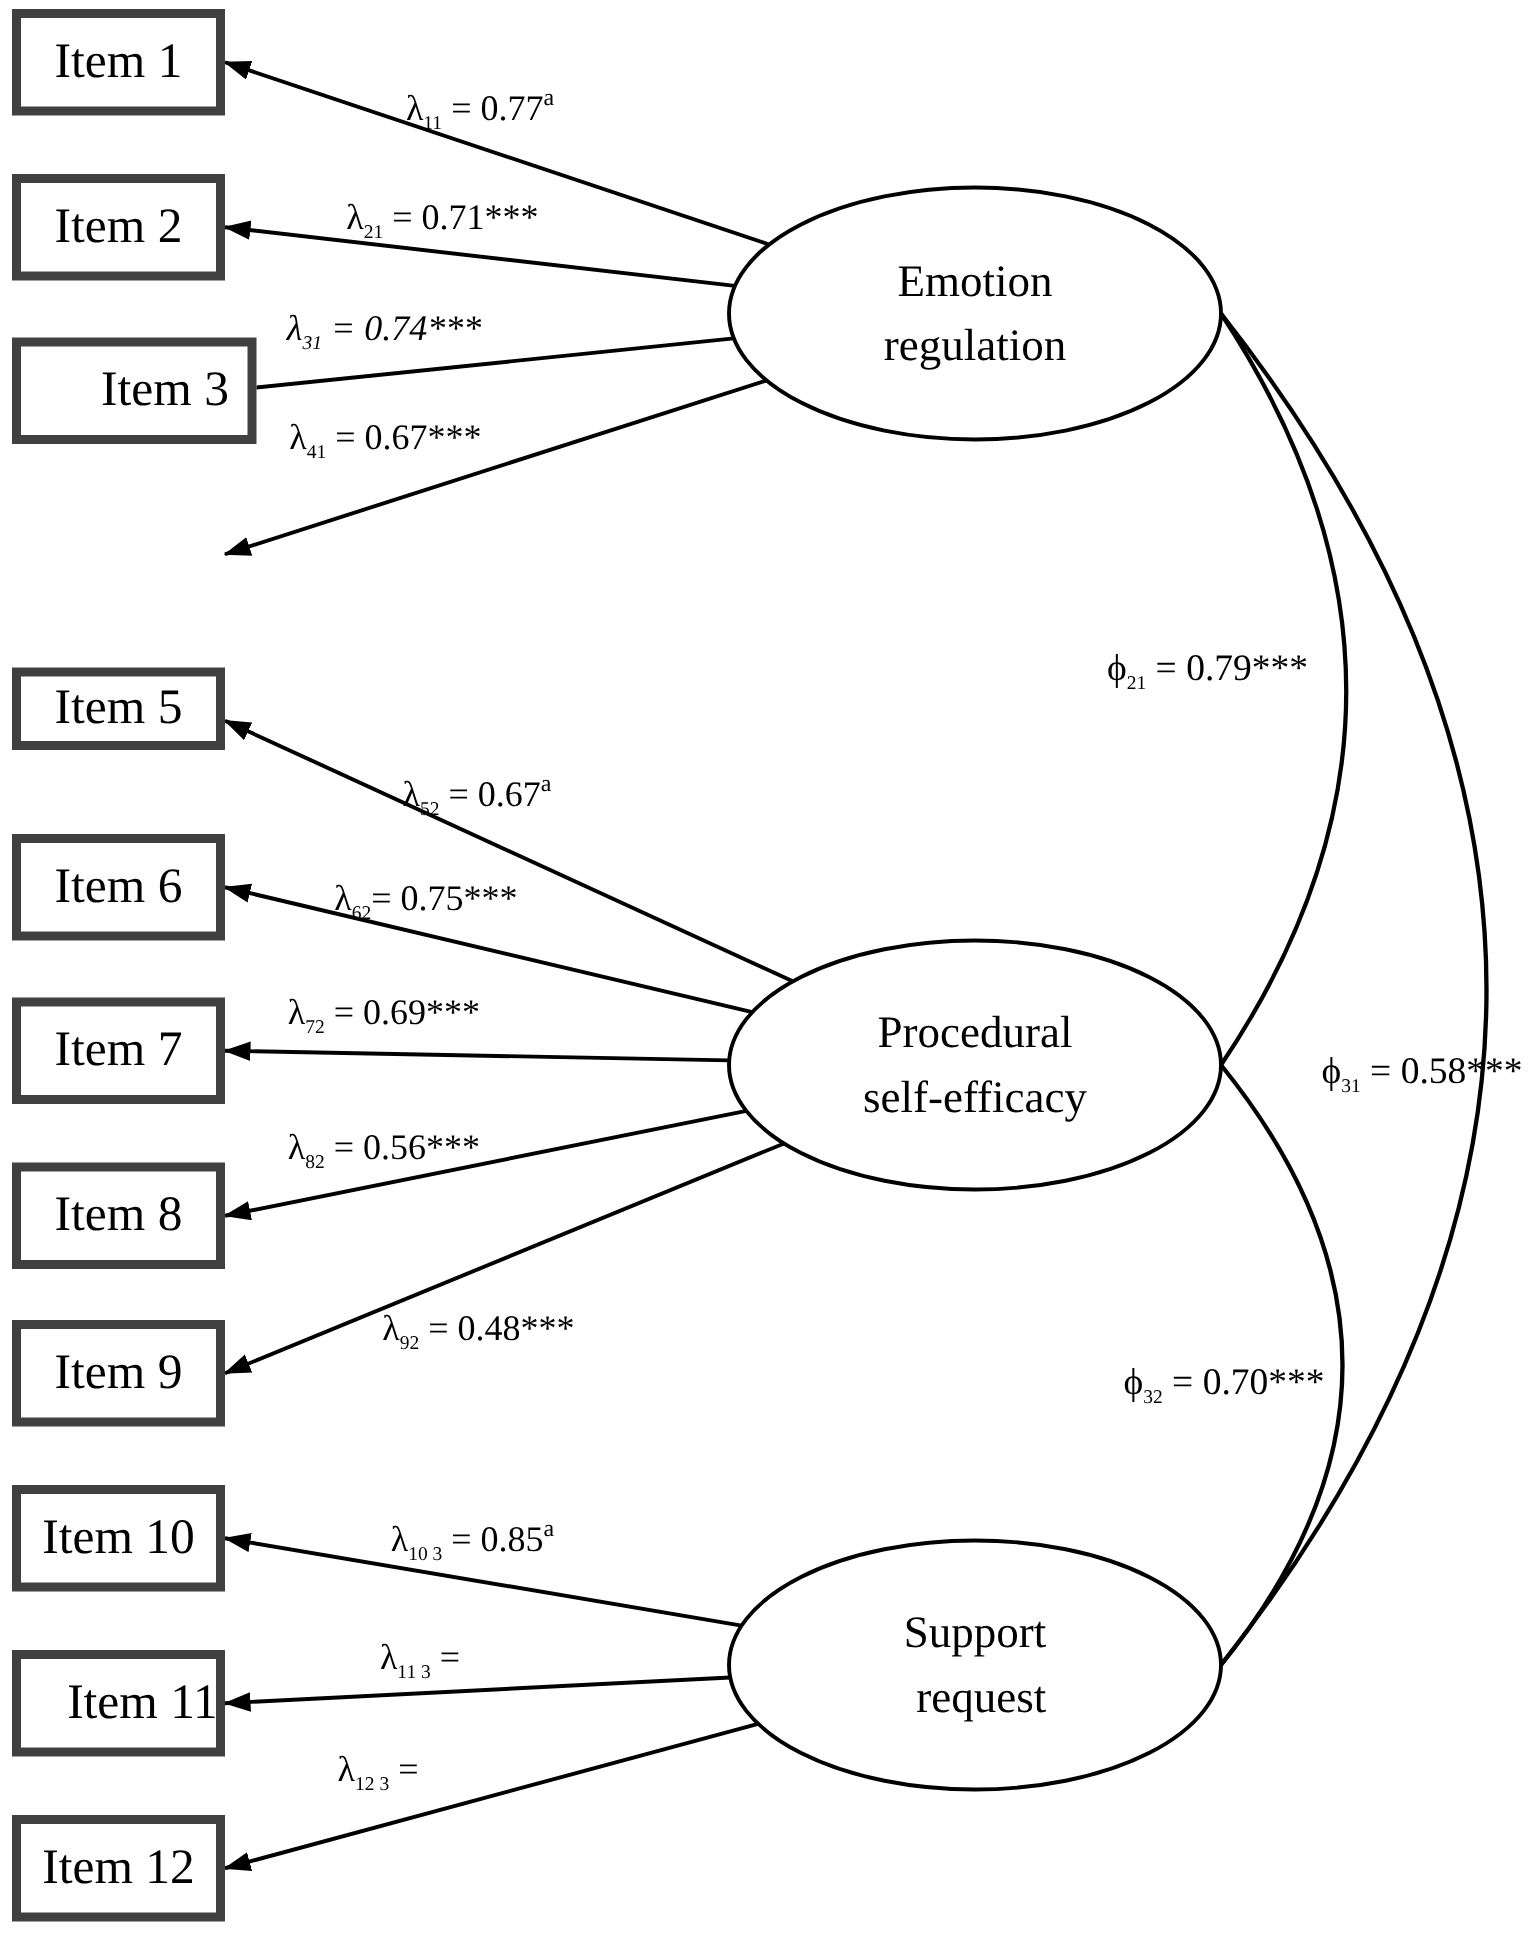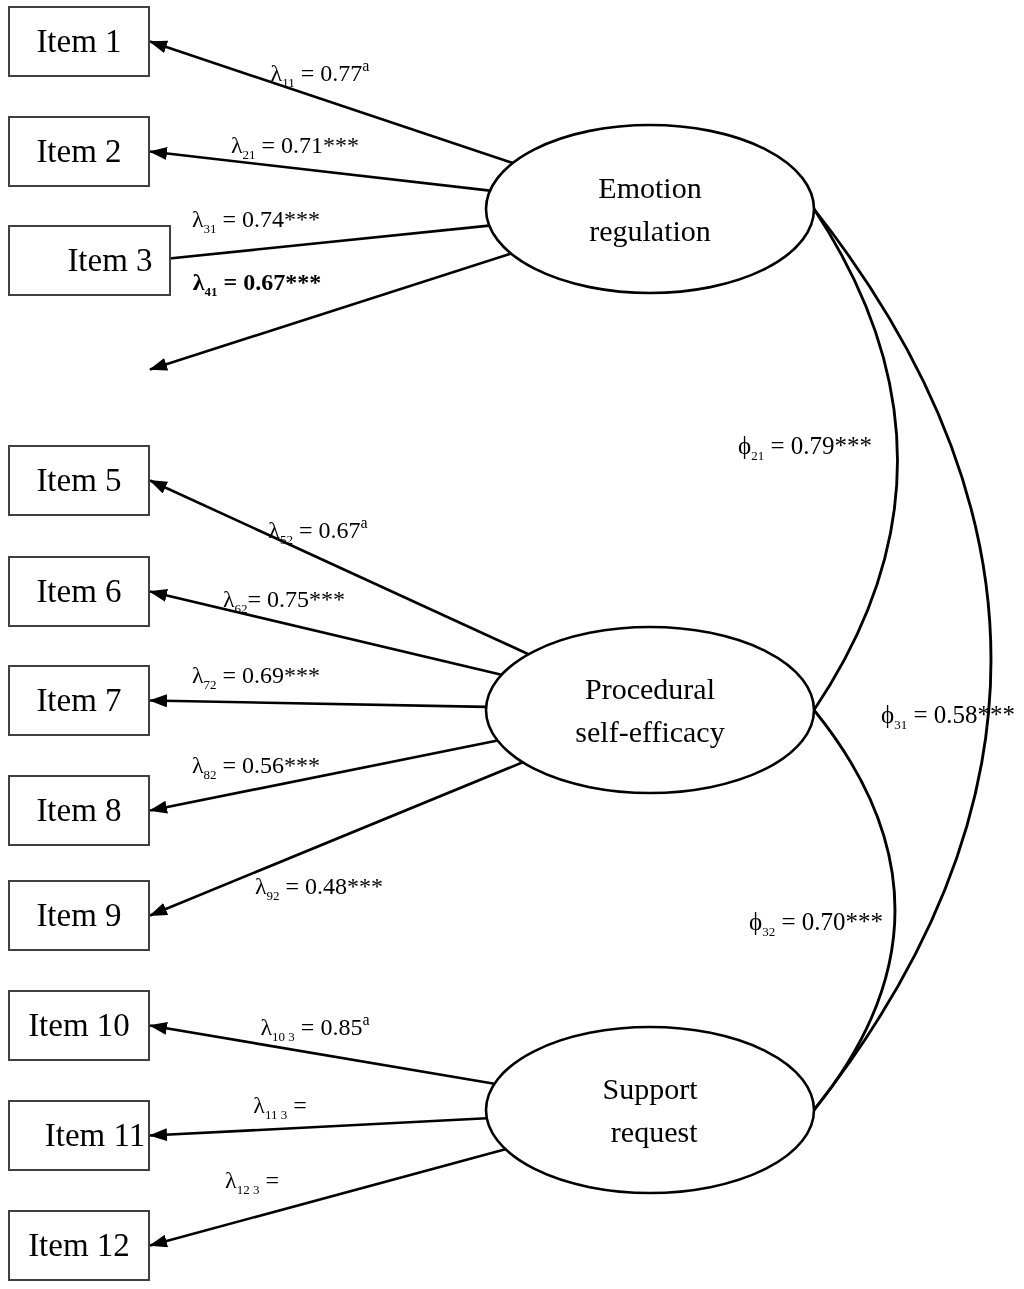--- a/index.html
+++ b/index.html
@@ -9,21 +9,21 @@
     height: 1289px;
     background: #ffffff;
     font-family: "Liberation Serif", "DejaVu Serif", serif;
     color: #000000;
     overflow: hidden;
   }
   #edges { position: absolute; left: 0; top: 0; }
   .item-box {
     position: absolute;
     box-sizing: border-box;
-    border: 2px solid #404040;
+    border: 6px solid #404040;
     background: #fff;
     display: flex;
     align-items: center;
     justify-content: center;
   }
   .item-label { font-size: 33px; white-space: pre; }
   .factor-label {
     position: absolute;
     transform: translate(-50%, -50%);
     text-align: center;
@@ -79,21 +79,21 @@
   </svg>
 <div class="item-box" style="left: 8px; top: 6px; width: 142px; height: 71px;">
       <span class="item-label">Item 1</span>
     </div>
     <div class="item-box" style="left: 8px; top: 116px; width: 142px; height: 71px;">
       <span class="item-label">Item 2</span>
     </div>
     <div class="item-box" style="left: 8px; top: 225px; width: 163px; height: 71px; padding-left: 41px;">
       <span class="item-label">Item 3</span>
     </div>
-    <div class="item-box" style="left: 8px; top: 445px; width: 142px; height: 71px;">
+    <div class="item-box" style="left: 8px; top: 445px; width: 142px; height: 55px;">
       <span class="item-label">Item 5</span>
     </div>
     <div class="item-box" style="left: 8px; top: 556px; width: 142px; height: 71px;">
       <span class="item-label">Item 6</span>
     </div>
     <div class="item-box" style="left: 8px; top: 665px; width: 142px; height: 71px;">
       <span class="item-label">Item 7</span>
     </div>
     <div class="item-box" style="left: 8px; top: 775px; width: 142px; height: 71px;">
       <span class="item-label">Item 8</span>
@@ -108,22 +108,22 @@
       <span class="item-label">Item 11</span>
     </div>
     <div class="item-box" style="left: 8px; top: 1210px; width: 142px; height: 71px;">
       <span class="item-label">Item 12</span>
     </div>
     <div class="edge-label phi" style="left: 805px; top: 447px;"><span class="gsym">ϕ</span><span class="gsub">21</span><span class="gval"> = 0.79***</span></div>
     <div class="edge-label phi" style="left: 816px; top: 923px;"><span class="gsym">ϕ</span><span class="gsub">32</span><span class="gval"> = 0.70***</span></div>
     <div class="edge-label phi" style="left: 948px; top: 716px;"><span class="gsym">ϕ</span><span class="gsub">31</span><span class="gval"> = 0.58***</span></div>
     <div class="edge-label lambda" style="left: 320px; top: 73px;"><span class="gsym">λ</span><span class="gsub">11</span><span class="gval"> = 0.77</span><span class="gsup">a</span></div>
     <div class="edge-label lambda" style="left: 295px; top: 147px;"><span class="gsym">λ</span><span class="gsub">21</span><span class="gval"> = 0.71***</span></div>
-    <div class="edge-label lambda" style="left: 256px; top: 221px;"><span class="gsym">λ</span><span class="gsub">31</span><span class="gval"> = 0.74***</span></div>
-    <div class="edge-label lambda" style="left: 257px; top: 284px; font-weight: bold;"><span class="gsym">λ</span><span class="gsub">41</span><span class="gval"> = 0.67***</span></div>
+    <div class="edge-label lambda" style="left: 256px; top: 221px; font-style: italic;"><span class="gsym">λ</span><span class="gsub">31</span><span class="gval"> = 0.74***</span></div>
+    <div class="edge-label lambda" style="left: 257px; top: 294px;"><span class="gsym">λ</span><span class="gsub">41</span><span class="gval"> = 0.67***</span></div>
     <div class="edge-label lambda" style="left: 318px; top: 530px;"><span class="gsym">λ</span><span class="gsub">52</span><span class="gval"> = 0.67</span><span class="gsup">a</span></div>
     <div class="edge-label lambda" style="left: 284px; top: 601px;"><span class="gsym">λ</span><span class="gsub">62</span><span class="gval">= 0.75***</span></div>
     <div class="edge-label lambda" style="left: 256px; top: 677px;"><span class="gsym">λ</span><span class="gsub">72</span><span class="gval"> = 0.69***</span></div>
     <div class="edge-label lambda" style="left: 256px; top: 767px;"><span class="gsym">λ</span><span class="gsub">82</span><span class="gval"> = 0.56***</span></div>
     <div class="edge-label lambda" style="left: 319px; top: 888px;"><span class="gsym">λ</span><span class="gsub">92</span><span class="gval"> = 0.48***</span></div>
     <div class="edge-label lambda" style="left: 315px; top: 1027px;"><span class="gsym">λ</span><span class="gsub">10 3</span><span class="gval"> = 0.85</span><span class="gsup">a</span></div>
     <div class="edge-label lambda" style="left: 280px; top: 1107px;"><span class="gsym">λ</span><span class="gsub">11 3</span><span class="gval"> =</span></div>
     <div class="edge-label lambda" style="left: 252px; top: 1182px;"><span class="gsym">λ</span><span class="gsub">12 3</span><span class="gval"> =</span></div>
     <div class="factor-label" style="left: 650px; top: 209px;">
       <div>Emotion</div>

